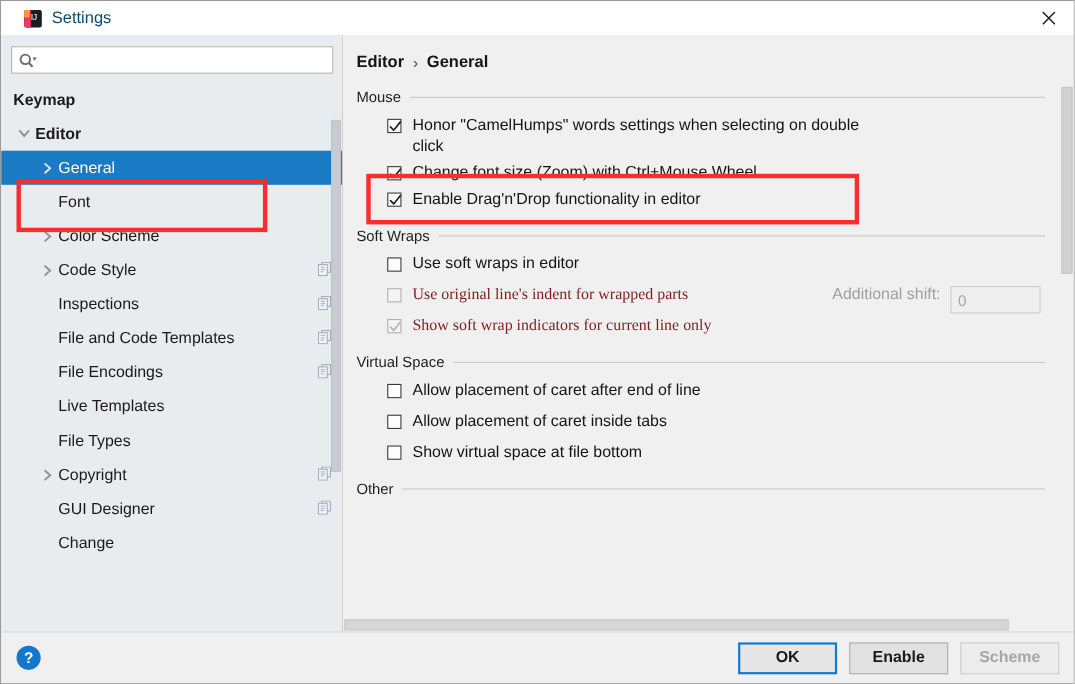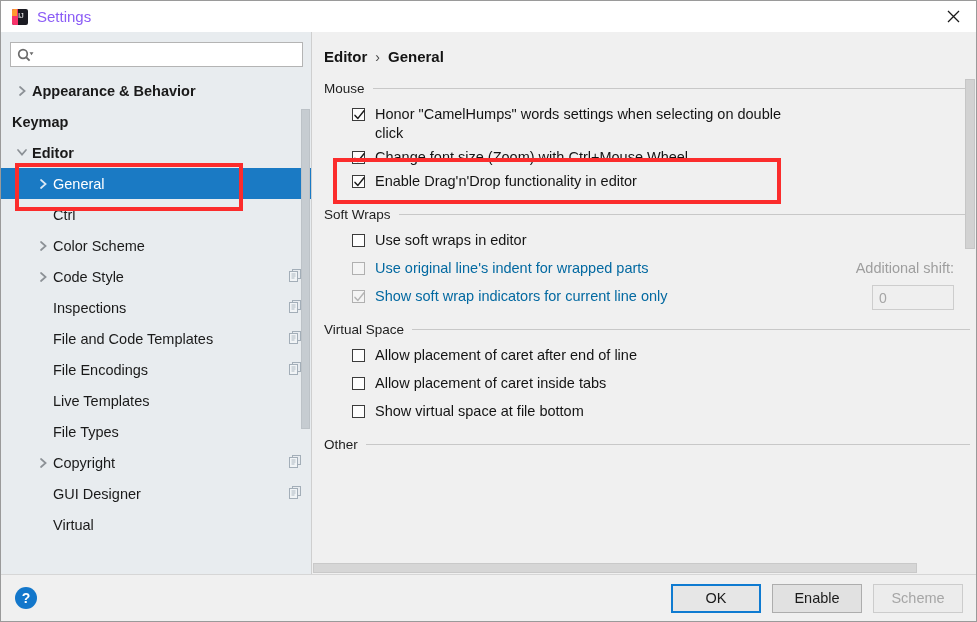--- a/index.html
+++ b/index.html
@@ -21,31 +21,32 @@
     border: 1px solid #9a9a9a;
     display: flex; flex-direction: column;
   }
 
   
   .titlebar {
     height: 31px; flex: 0 0 31px;
     background: #ffffff;
     display: flex; align-items: center;
     position: relative;
+    padding-left: 10px;
   }
   .app-icon {
     width: 16px; height: 16px;
     margin-left: 11px; margin-right: 9px;
     position: relative; flex: 0 0 16px;
   }
   .app-icon .sq-a { position:absolute; left:0; top:0; width:16px; height:16px; background:#1b1b22; border-radius:2px; }
   .app-icon .sq-b { position:absolute; left:0; top:0; width:6px; height:16px; background:#f7336b; border-radius:2px 0 0 2px; }
   .app-icon .sq-c { position:absolute; left:0; top:0; width:5px; height:7px; background:#ff9b2f; border-radius:2px 0 0 0; }
   .app-icon .ij { position:absolute; left:6px; top:2px; font-size:8px; color:#fff; font-family:"Liberation Sans",sans-serif; letter-spacing:-0.5px; }
-  .title-text { font-size: 15px; color: #8b5cf6; }
+  .title-text { font-size: 15px; color: #0c4a6e; }
   .close-btn {
     position: absolute; right: 0; top: 0;
     width: 46px; height: 31px;
     display: flex; align-items: center; justify-content: center;
     cursor: default;
   }
   .close-btn svg { display: block; }
 
   
   .body-split { flex: 1 1 auto; display: flex; min-height: 0; position: relative; }
@@ -123,21 +124,21 @@
   .breadcrumb {
     padding: 16px 0 0 12px;
     font-size: 15px; font-weight: bold; color: #141414;
     display: flex; align-items: center; gap: 8px;
     flex: 0 0 auto;
   }
   .breadcrumb .sep { color: #4a4a4a; font-weight: normal; font-size: 14px; }
 
   .content { flex: 1 1 auto; position: relative; padding: 0; overflow: hidden; }
 
-  .group { margin-top: 16px; padding-left: 12px; padding-right: 6px; }
+  .group { margin-top: 16px; padding-left: 12px; padding-right: 26px; }
   .group-title {
     display: flex; align-items: center; gap: 8px;
     font-size: 13.5px; color: #1d1d1d;
     white-space: nowrap;
   }
   .group-title .rule { flex: 1 1 auto; height: 1px; background: #c8c8c8; }
 
   .cb-row {
     display: flex; align-items: flex-start;
     margin-top: 9px; margin-left: 28px;
@@ -148,26 +149,26 @@
     width: 13px; height: 13px; flex: 0 0 13px;
     background: #fdfdfd; border: 1px solid #3b3b3b;
     margin-top: 3px; position: relative;
   }
   .cb.disabled { border-color: #b0b0b0; background: #f4f4f4; }
   .cb svg { position: absolute; left: 0; top: -1px; }
   .cb-label {
     margin-left: 10px; font-size: 14.5px; line-height: 19px;
     color: #141414; max-width: 420px;
   }
-  .cb-label.disabled { color: #0369a1; }
+  .cb-label.disabled { color: #7f1d1d; font-family: Liberation Serif, serif; }
   .cb-row.wide .cb-label { max-width: 416px; }
 
   .shift-field {
-    position: absolute; right: 16px; top: 1px;
-    display: flex; align-items: flex-end; gap: 9px; flex-direction: column;
+    position: absolute; right: 4px; top: 1px;
+    display: flex; align-items: flex-start; gap: 9px;
   }
   .shift-label { font-size: 14.5px; color: #9e9e9e; }
   .shift-input {
     width: 82px; height: 25px;
     background: #efefef; border: 1px solid #cdcdcd;
     font-family: "Liberation Sans", sans-serif; font-size: 14px;
     color: #a5a5a5; padding: 0 6px;
     outline: 0;
   }
 
@@ -205,21 +206,21 @@
   }
   .footer-right { margin-left: auto; display: flex; align-items: center; gap: 11px; }
   .btn {
     min-width: 90px; height: 29px;
     padding: 0 14px;
     background: #e1e1e1;
     border: 1px solid #adadad;
     font-family: "Liberation Sans", sans-serif; font-size: 14.5px;
     color: #1a1a1a;
     cursor: default;
-    display: flex; align-items: center; justify-content: center;
+    display: flex; align-items: center; justify-content: center; font-weight: bold;
   }
   .btn.primary { border: 2px solid #0f7bd1; background: #e6e6e6; }
   .btn.disabled { color: #a6a6a6; border-color: #cccccc; background: #ececec; }
 
   
   .annot {
     position: absolute;
     border: 4px solid #fb2c2c;
     pointer-events: none;
     z-index: 40;
@@ -257,48 +258,40 @@
               <path d="M12.5 4.2 L16.5 4.2 L14.5 7.2 Z" fill="#6b6b6b"></path>
             </svg>
           </span>
           <input class="search-input" type="text" placeholder="" style="">
         </div>
       </div>
 
       <div class="tree">
         <div class="tree-inner" id="tree-inner">
             <div class="tree-row bold indent-0">
-              <span class="chev">
-                <svg width="9" height="12" viewBox="0 0 9 12">
-                  <path d="M2 2 L6.6 6 L2 10" stroke="currentColor" stroke-width="1.7" fill="none" stroke-linecap="round"></path>
-                </svg>
-              </span>
-              <span class="lbl">Appearance &amp; Behavior</span>
-            </div>
-            <div class="tree-row bold indent-0">
               <span class="lbl">Keymap</span>
             </div>
             <div class="tree-row bold indent-0">
               <span class="chev">
                 <svg width="12" height="9" viewBox="0 0 12 9">
                   <path d="M2 2 L6 6.6 L10 2" stroke="currentColor" stroke-width="1.7" fill="none" stroke-linecap="round"></path>
                 </svg>
               </span>
               <span class="lbl">Editor</span>
             </div>
             <div class="tree-row selected indent-1">
               <span class="chev">
                 <svg width="9" height="12" viewBox="0 0 9 12">
                   <path d="M2 2 L6.6 6 L2 10" stroke="currentColor" stroke-width="1.7" fill="none" stroke-linecap="round"></path>
                 </svg>
               </span>
               <span class="lbl">General</span>
             </div>
             <div class="tree-row indent-1-noarrow">
-              <span class="lbl">Ctrl</span>
+              <span class="lbl">Font</span>
             </div>
             <div class="tree-row indent-1">
               <span class="chev">
                 <svg width="9" height="12" viewBox="0 0 9 12">
                   <path d="M2 2 L6.6 6 L2 10" stroke="currentColor" stroke-width="1.7" fill="none" stroke-linecap="round"></path>
                 </svg>
               </span>
               <span class="lbl">Color Scheme</span>
             </div>
             <div class="tree-row indent-1">
@@ -359,21 +352,21 @@
             </div>
             <div class="tree-row indent-1-noarrow">
               <span class="lbl">GUI Designer</span>
               <span class="scope-icon"><svg width="12" height="13" viewBox="0 0 12 13">
                   <rect x="3.5" y="0.5" width="8" height="9" fill="#e9edf1" stroke="#8d9aa6"></rect>
                   <rect x="0.5" y="2.5" width="8" height="10" fill="#f4f7f9" stroke="#8d9aa6"></rect>
                   <path d="M2.5 5h4M2.5 7h4M2.5 9h3" stroke="#9aa7b2" stroke-width="1"></path>
                 </svg></span>
             </div>
             <div class="tree-row indent-1-noarrow">
-              <span class="lbl">Virtual</span>
+              <span class="lbl">Change</span>
             </div>
           </div>
         <div class="sb-vert">
           <div class="thumb" style="top:34px;height:320px;"></div>
         </div>
       </div>
     </div>
 
     <div class="main">
       <div class="breadcrumb">

